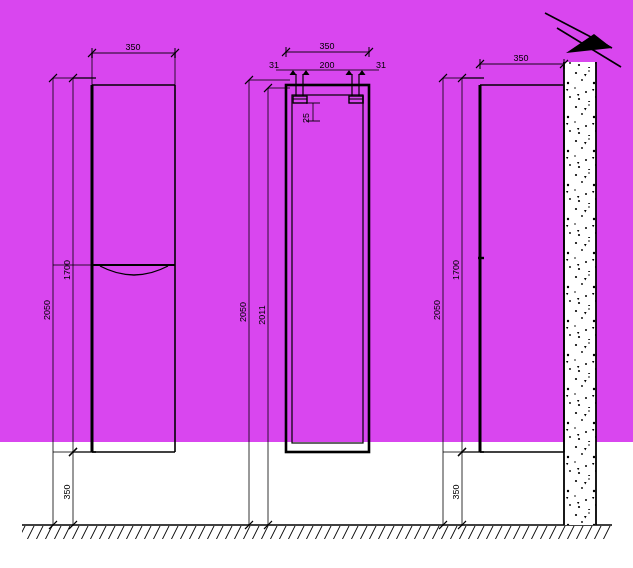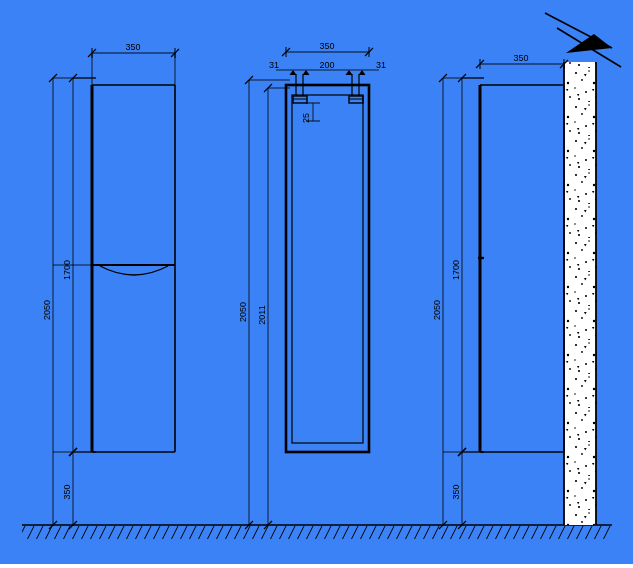--- a/index.html
+++ b/index.html
@@ -1,18 +1,18 @@
 <!DOCTYPE html>
 <html><head>
 <meta charset="utf-8">
 <style>
   html,body{margin:0;padding:0;background:#ffffff;}
   body{width:633px;height:568px;overflow:hidden;
        font-family:"Liberation Sans", sans-serif;}
-  #drawing{position:relative;width:633px;height:564px;background:#3b82f6;}
+  #drawing{position:relative;width:633px;height:442px;background:#d946ef;}
   svg{display:block;}
   .dimtext{font-family:"Liberation Sans", sans-serif;font-size:9px;fill:#000;}
 </style>
 </head>
 <body>
 
 <div id="drawing">
 <svg width="633" height="568" viewBox="0 0 633 568" xmlns="http://www.w3.org/2000/svg">
 
   <defs>

